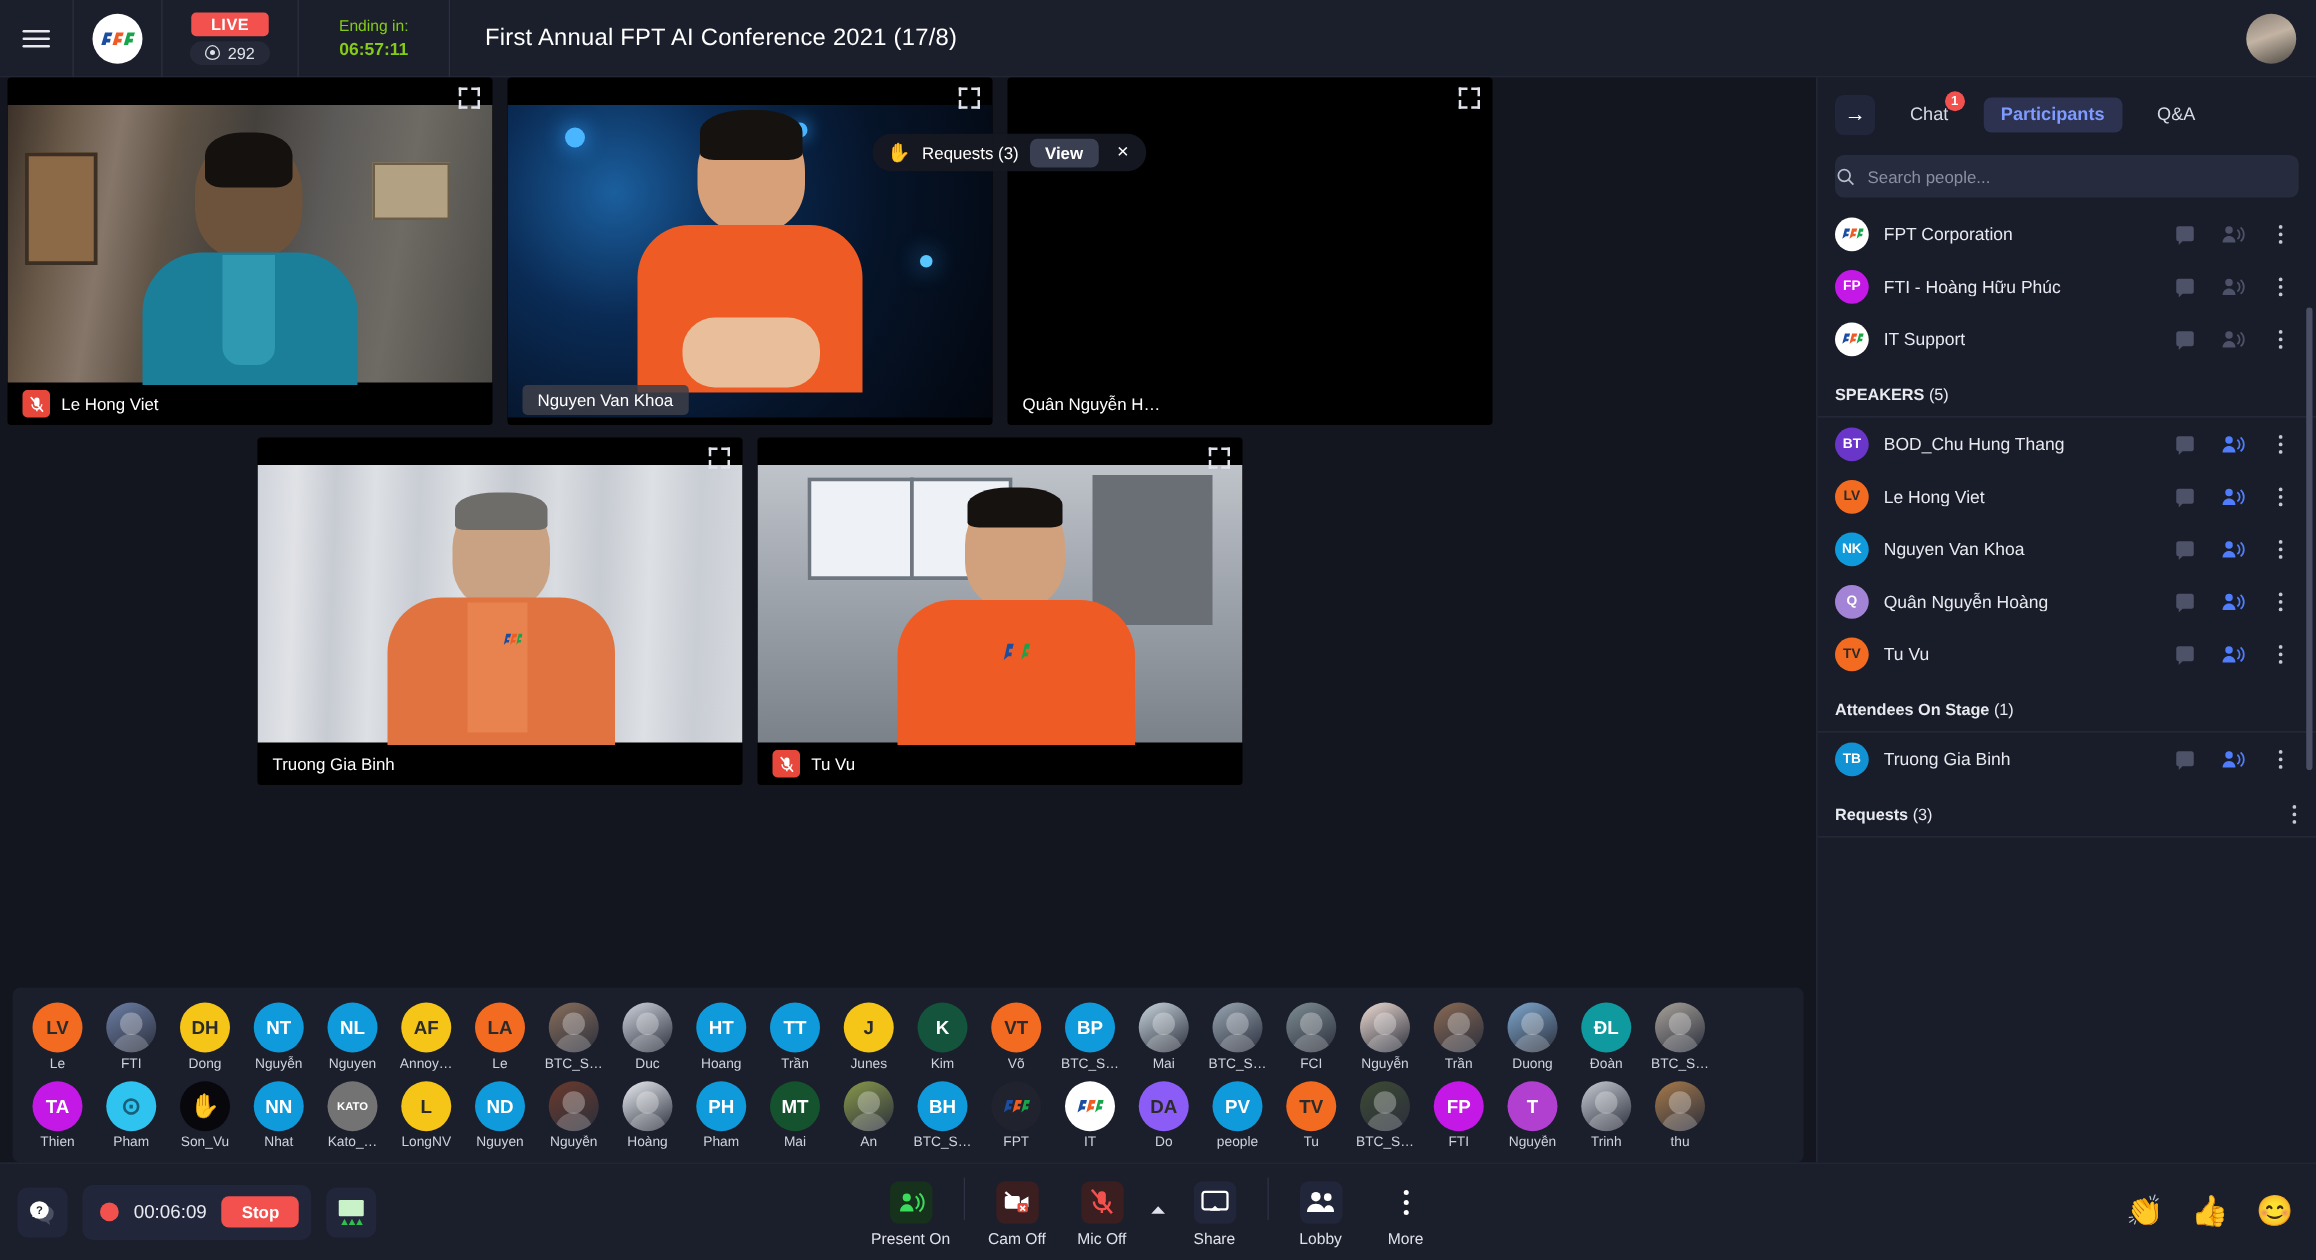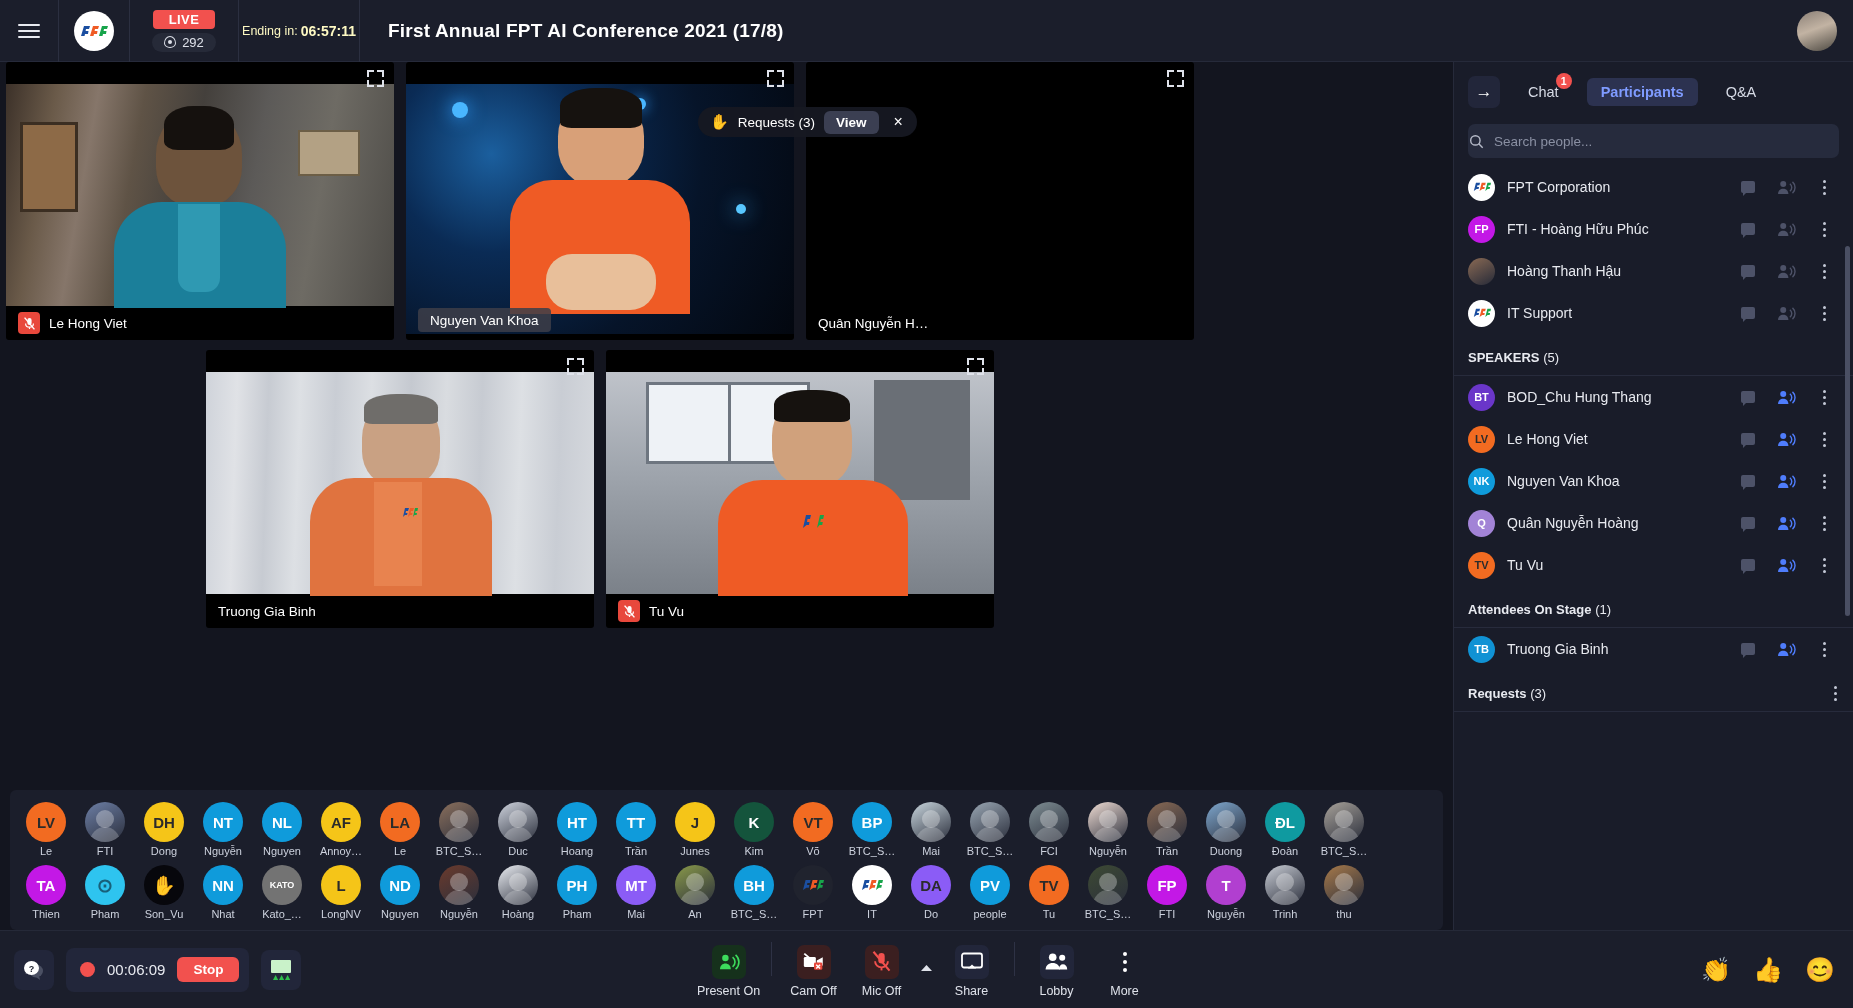--- a/index.html
+++ b/index.html
@@ -33,24 +33,24 @@
   .live-badge {
     background: #f2514e; color: #fff; font-size: 13px; font-weight: bold;
     padding: 2px 16px; border-radius: 4px; letter-spacing: .4px;
   }
   .view-count {
     background: #262a38; color: #dfe2ea; font-size: 13px;
     padding: 2px 12px; border-radius: 12px; display: flex; align-items: center; gap: 6px;
   }
   .eye { width: 12px; height: 12px; border: 1.5px solid #dfe2ea; border-radius: 50% 50% 50% 50% / 60% 60% 40% 40%; position: relative; }
   .eye::after { content: ''; position: absolute; width: 4px; height: 4px; background: #dfe2ea; border-radius: 50%; top: 2.5px; left: 2.5px; }
-  .ending-cell { width: 120px; flex-direction: row; gap: 3px; font-size: 13px; color: #fef9c3; }
+  .ending-cell { width: 120px; flex-direction: column; gap: 3px; font-size: 13px; color: #84cc16; }
   .ending-cell .lbl { font-size: 12.5px; }
   .ending-cell .val { font-size: 14px; font-weight: bold; }
-  .meeting-title { padding-left: 28px; font-size: 19px; font-weight: bold; color: #ffffff; letter-spacing: .2px; }
+  .meeting-title { padding-left: 28px; font-size: 19px; font-weight: normal; color: #ffffff; letter-spacing: .2px; }
   .top-avatar {
     position: absolute; right: 16px; top: 11px;
     width: 40px; height: 40px; border-radius: 50%; overflow: hidden;
     background: linear-gradient(160deg,#8a7f76 0%, #c2b3a3 45%, #4d4942 100%);
   }
 
   
   .body { flex: 1; display: flex; min-height: 0; position: relative; }
   .stage-col { flex: 1; display: flex; flex-direction: column; min-width: 0; background: #13151f; }
   .video-area { position: relative; padding: 10px 10px 0 10px; flex: 1; min-height: 0; }
@@ -558,21 +558,21 @@
                 <div style="width: 18px; height: 18px; border-radius: 50%; background: rgba(255, 255, 255, 0.3); margin-top: -6px;"></div>
                 <div style="position: absolute; bottom: 0px; width: 30px; height: 15px; border-radius: 15px 15px 0px 0px; background: rgba(255, 255, 255, 0.22);"></div>
               </div>
               <div class="av-name">Hoàng</div>
             </div>
             <div class="av-item">
               <div class="av-circle" style="background: rgb(15, 155, 219);">PH</div>
               <div class="av-name">Pham</div>
             </div>
             <div class="av-item">
-              <div class="av-circle" style="background: #8b5cf6;">MT</div>
+              <div class="av-circle" style="background: #14532d;">MT</div>
               <div class="av-name">Mai</div>
             </div>
             <div class="av-item">
               <div class="av-circle" style="background: linear-gradient(150deg, rgb(138, 154, 74) 0%, rgb(43, 47, 60) 100%);">
                 <div style="width: 18px; height: 18px; border-radius: 50%; background: rgba(255, 255, 255, 0.3); margin-top: -6px;"></div>
                 <div style="position: absolute; bottom: 0px; width: 30px; height: 15px; border-radius: 15px 15px 0px 0px; background: rgba(255, 255, 255, 0.22);"></div>
               </div>
               <div class="av-name">An</div>
             </div>
             <div class="av-item">
@@ -715,42 +715,20 @@
             </div>
             <div class="p-ico">
               <span class="kebab">
                 <b></b>
                 <b></b>
                 <b></b>
               </span>
             </div>
           </div>
           <div class="p-row">
-            <div class="p-ava" style="background: linear-gradient(150deg, rgb(138, 106, 84) 0%, rgb(38, 42, 56) 100%);"></div>
-            <div class="p-name">Hoàng Thanh Hậu</div>
-            <div class="p-ico">
-              <span class="chat-bubble"></span>
-            </div>
-            <div class="p-ico">
-              <svg width="19" height="15" viewBox="0 0 20 16">
-                <circle cx="6.5" cy="4.2" r="3.2" fill="#4d5268"></circle>
-                <path d="M1 15 c0-3.6 2.6-5.6 5.5-5.6 s5.5 2 5.5 5.6 z" fill="#4d5268"></path>
-                <path d="M13.6 4 a5 5 0 0 1 0 8" stroke="#4d5268" stroke-width="1.5" fill="none"></path>
-                <path d="M16.4 2 a8 8 0 0 1 0 12" stroke="#4d5268" stroke-width="1.5" fill="none"></path>
-              </svg>
-            </div>
-            <div class="p-ico">
-              <span class="kebab">
-                <b></b>
-                <b></b>
-                <b></b>
-              </span>
-            </div>
-          </div>
-          <div class="p-row">
             <div class="p-ava" style="background: rgb(255, 255, 255);">
               <svg width="18" height="9.9" viewBox="0 0 22 12">
                 <path d="M1 11 L3.6 1 L8.6 1 L7.8 4 L5.4 4 L5 6 L7.4 6 L6.8 8.6 L4.4 8.6 Z" fill="#1b4ea0"></path>
                 <path d="M8 11 L10.6 1 L15.6 1 L14.8 4 L12.4 4 L12 6 L14.4 6 L13.8 8.6 L11.4 8.6 Z" fill="#ef5b25"></path>
                 <path d="M15 11 L17.6 1 L22 1 L21.3 4 L19 4 L18.6 6 L20.9 6 L20.3 8.6 L17.9 8.6 Z" fill="#17a44a"></path>
               </svg>
             </div>
             <div class="p-name">IT Support</div>
             <div class="p-ico">
               <span class="chat-bubble"></span>

